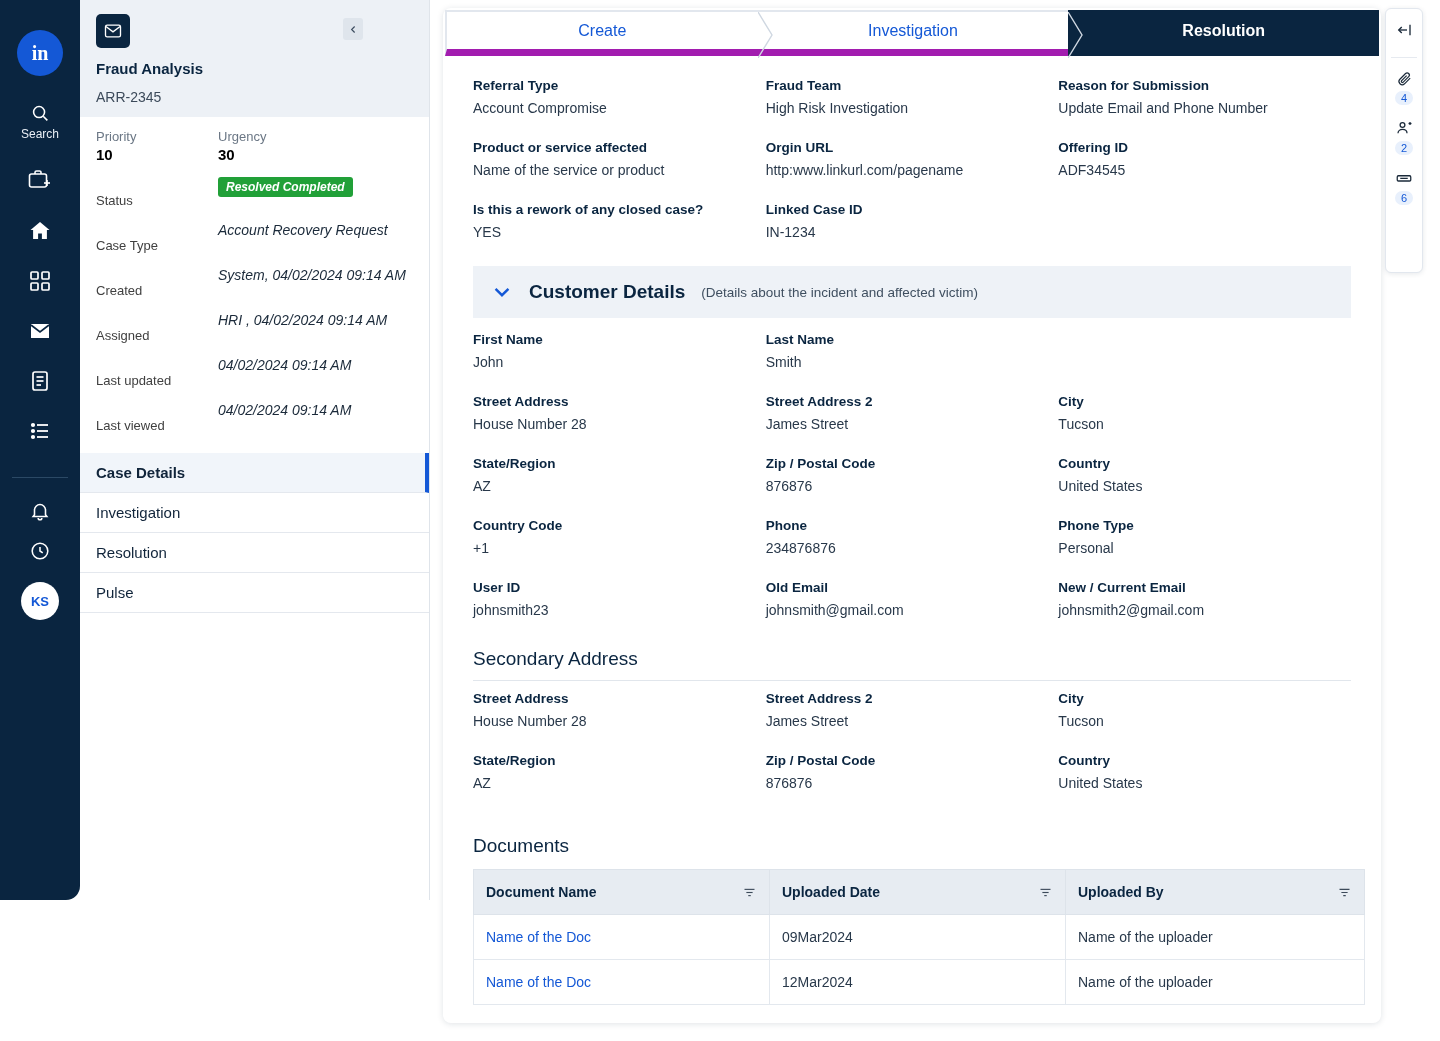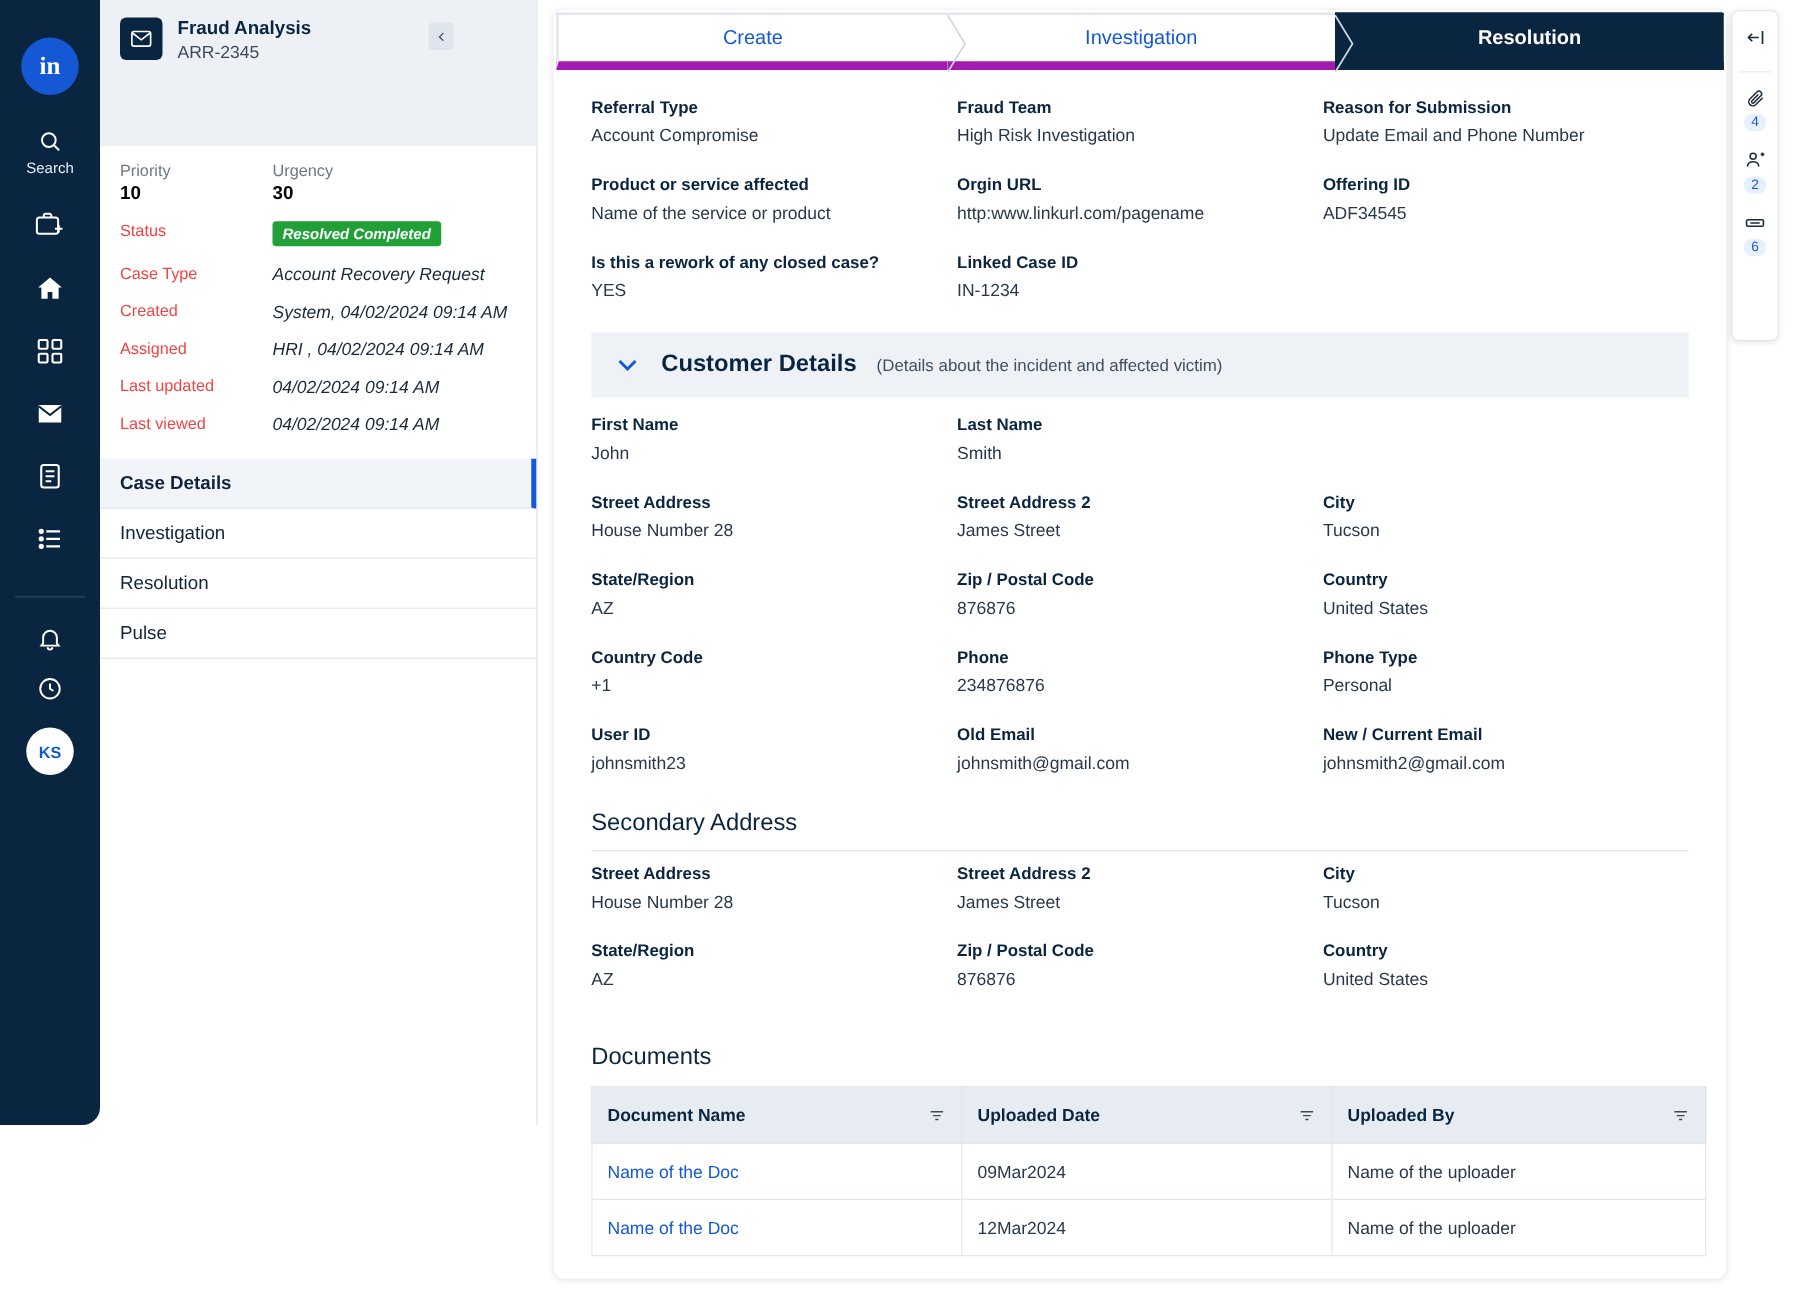--- a/index.html
+++ b/index.html
@@ -57,28 +57,28 @@
     width: 350px; height: 900px;
     background: #ffffff;
     border-right: 1px solid #dfe4ea;
     border-radius: 0 0 0 0;
   }
   .panel-head {
     background: #edf1f6;
     padding: 14px 16px 14px 16px;
     height: 117px;
   }
-  .ph-row { display: flex; align-items: flex-start; gap: 12px; }
+  .ph-row { display: flex; align-items: flex-start; gap: 12px; flex-direction: column; }
   .case-icon {
     width: 34px; height: 34px; border-radius: 5px;
     background: #0a2540; color: #fff;
     display: flex; align-items: center; justify-content: center;
   }
   .case-title { font-size: 15px; font-weight: bold; color: #0a2540; line-height: 1.25; }
-  .case-sub { font-size: 14px; color: #3c4a5a; margin-top: 0; }
+  .case-sub { font-size: 14px; color: #3c4a5a; margin-top: 10px; }
   .ph-actions { display: flex; align-items: center; gap: 12px; margin-top: 17px; }
   .btn-edit {
     width: 57px; height: 33px; border: 1px solid #1458d6; border-radius: 5px;
     background: #fff; color: #1458d6; font-size: 14px; font-weight: bold;
     display: flex; align-items: center; justify-content: center; cursor: pointer;
   }
   .btn-action {
     margin-left: auto;
     width: 122px; height: 33px; border-radius: 5px;
     background: #1458d6; color: #fff; font-size: 14px; font-weight: bold;
@@ -86,21 +86,21 @@
     cursor: pointer;
   }
   .meta { padding: 12px 16px 0 16px; }
   .meta-grid2 { display: flex; gap: 0; }
   .meta-col { width: 122px; }
   .meta-lbl { font-size: 13px; color: #6b7785; }
   .meta-strong { font-size: 15px; font-weight: bold; color: #000000; margin-top: 2px; }
   .meta-row {
     display: flex; align-items: flex-start; margin-top: 14px;
   }
-  .meta-row .k { width: 122px; font-size: 13px; color: #ef4444; }
+  .meta-row .k { width: 122px; font-size: 13px; color: #404040; margin-top: 16px; }
   .meta-row .v { font-size: 14px; color: #1b2a3a; font-style: italic; }
   .badge {
     display: inline-block; background: #21a038; color: #fff;
     font-size: 12px; font-weight: bold; padding: 3px 8px; border-radius: 3px;
   }
   .nav { margin-top: 20px; }
   .nav-item {
     height: 40px; display: flex; align-items: center;
     padding-left: 16px; font-size: 15px; color: #10243a;
     border-bottom: 1px solid #e4e8ee; cursor: pointer;

